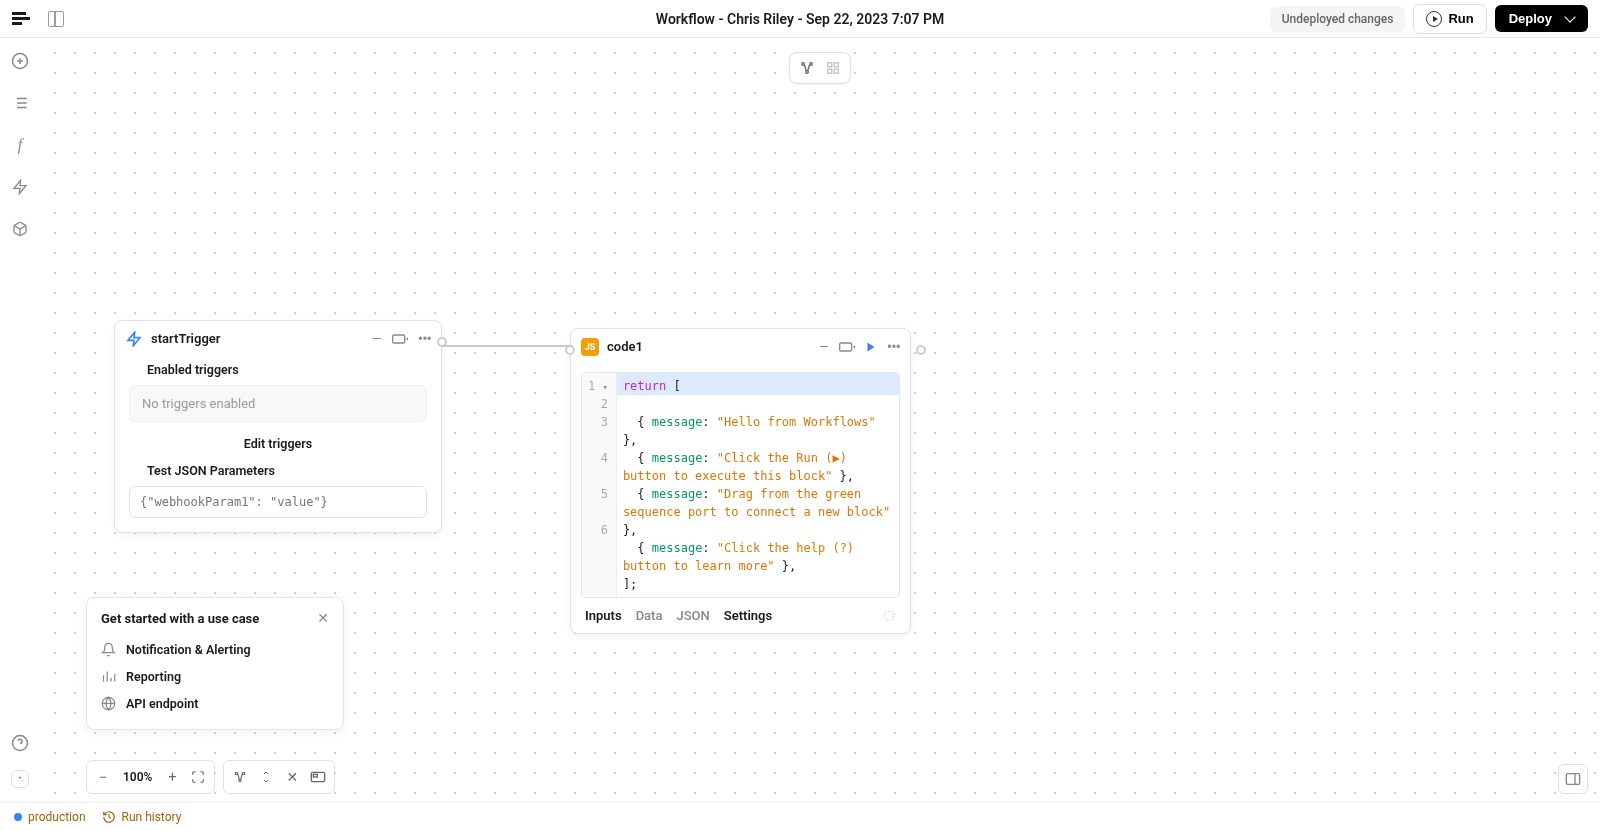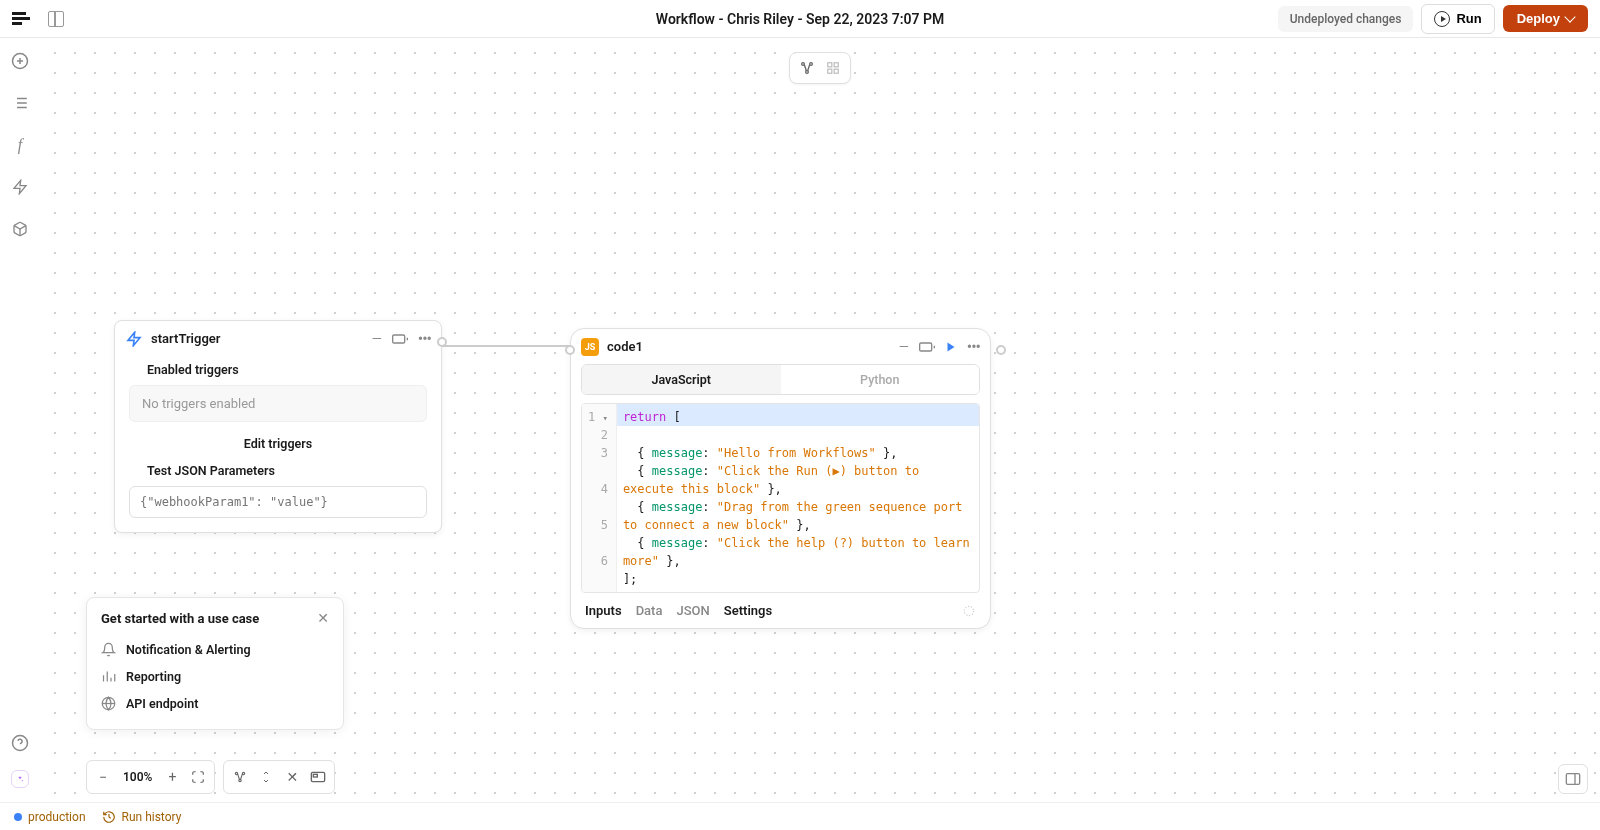--- a/index.html
+++ b/index.html
@@ -15,21 +15,21 @@
 }
 .header-left { display: flex; align-items: center; gap: 18px; }
 .logo { width: 18px; height: 14px; display: flex; flex-direction: column; gap: 2px; }
 .logo-bar { background: #1a1a1a; height: 4px; }
 .panel-icon { width: 16px; height: 16px; border: 1.5px solid #999; border-radius: 2px; position: relative; }
 .panel-icon::after { content: ""; position: absolute; left: 5px; top: 0; bottom: 0; width: 1.5px; background: #999; }
 .header-title { position: absolute; left: 50%; transform: translateX(-50%); font-weight: 600; font-size: 14px; }
 .header-right { margin-left: auto; display: flex; align-items: center; gap: 8px; }
 .undeployed { background: #f5f5f5; color: #666; padding: 6px 12px; border-radius: 6px; font-size: 12px; font-weight: 500; }
 .run-btn { display: flex; align-items: center; gap: 6px; border: 1px solid #ddd; background: #fff; padding: 6px 12px; border-radius: 6px; font-weight: 600; font-size: 13px; cursor: pointer; }
-.deploy-btn { display: flex; align-items: center; gap: 6px; background: #c2410c; color: #fff; border: none; padding: 6px 14px; border-radius: 6px; font-weight: 600; font-size: 13px; cursor: pointer; }
+.deploy-btn { display: flex; align-items: center; gap: 14px; background: #000000; color: #fff; border: none; padding: 6px 14px; border-radius: 6px; font-weight: 600; font-size: 13px; cursor: pointer; }
 .play-circle { width: 16px; height: 16px; border: 1.5px solid #333; border-radius: 50%; display: flex; align-items: center; justify-content: center; }
 .play-circle::after { content: ""; border-left: 5px solid #333; border-top: 3px solid transparent; border-bottom: 3px solid transparent; margin-left: 2px; }
 .chevron-down { width: 8px; height: 8px; border-right: 1.5px solid #fff; border-bottom: 1.5px solid #fff; transform: rotate(45deg); margin-top: -3px; }
 
 .main { display: flex; height: calc(100% - 38px - 28px); }
 .sidebar { width: 40px; display: flex; flex-direction: column; align-items: center; padding-top: 14px; gap: 24px; }
 .sidebar-icon { width: 18px; height: 18px; color: #888; cursor: pointer; display: flex; align-items: center; justify-content: center; }
 .sidebar-bottom { margin-top: auto; margin-bottom: 14px; display: flex; flex-direction: column; gap: 18px; align-items: center; }
 .sparkle { color: #a855f7; border: 1px solid #e5d4f5; border-radius: 6px; padding: 4px; }
 
@@ -46,21 +46,21 @@
 .node-action { cursor: pointer; display: flex; align-items: center; justify-content: center; }
 .dots { font-size: 16px; letter-spacing: -1px; }
 
 .trigger-node { left: 74px; top: 282px; width: 328px; }
 .trigger-body { padding: 6px 14px 14px; }
 .section-label { font-weight: 600; font-size: 12.5px; margin-bottom: 8px; margin-left: 18px; }
 .no-triggers { background: #f8f8f8; border: 1px solid #eee; border-radius: 6px; padding: 10px 12px; color: #999; font-size: 13px; margin-bottom: 10px; }
 .edit-triggers { text-align: center; font-weight: 600; font-size: 12.5px; cursor: pointer; padding: 4px 0 12px; }
 .json-input { width: 100%; border: 1px solid #e0e0e0; border-radius: 6px; padding: 8px 10px; font-family: ui-monospace, monospace; font-size: 12px; color: #aaa; background: #fff; }
 
-.code-node { left: 530px; top: 290px; width: 421px; border-radius: 14px; }
+.code-node { left: 530px; top: 290px; width: 341px; }
 .lang-tabs { display: flex; margin: 0 10px; border: 1px solid #e0e0e0; border-radius: 6px; overflow: hidden; }
 .lang-tab { flex: 1; text-align: center; padding: 7px 0; font-size: 12.5px; font-weight: 500; cursor: pointer; background: #fff; }
 .lang-tab.active { background: #f5f5f5; font-weight: 600; }
 .lang-tab.inactive { color: #aaa; }
 .code-editor { margin: 8px 10px 0; border: 1px solid #e5e5e5; border-radius: 4px; display: flex; font-family: ui-monospace, Menlo, monospace; font-size: 12px; line-height: 1.5; overflow: hidden; }
 .gutter { background: #fafafa; color: #aaa; padding: 4px 8px 4px 6px; text-align: right; user-select: none; border-right: 1px solid #eee; }
 .gutter .fold { color: #888; font-size: 9px; }
 .code-body { padding: 4px 6px; flex: 1; white-space: pre-wrap; word-break: break-word; }
 .code-body .kw { color: #c026d3; }
 .code-body .key { color: #059669; }
@@ -238,24 +238,20 @@
               </svg>
           </span>
           <span class="node-action" style="color:#3b82f6">
             <svg width="12" height="12" viewBox="0 0 24 24" fill="currentColor">
                 <polygon points="5 3 19 12 5 21 5 3"></polygon>
               </svg>
           </span>
           <span class="node-action dots">•••</span>
         </div>
       </div>
-      <div class="lang-tabs">
-        <div class="lang-tab active">JavaScript</div>
-        <div class="lang-tab inactive">Python</div>
-      </div>
       <div class="code-editor">
         <div class="gutter">
           <div>1 <span class="fold">▾</span></div>
             <div>2</div>
             <div>3</div>
             <div>&nbsp;</div>
             <div>4</div>
             <div>&nbsp;</div>
             <div>5</div>
             <div>&nbsp;</div>

